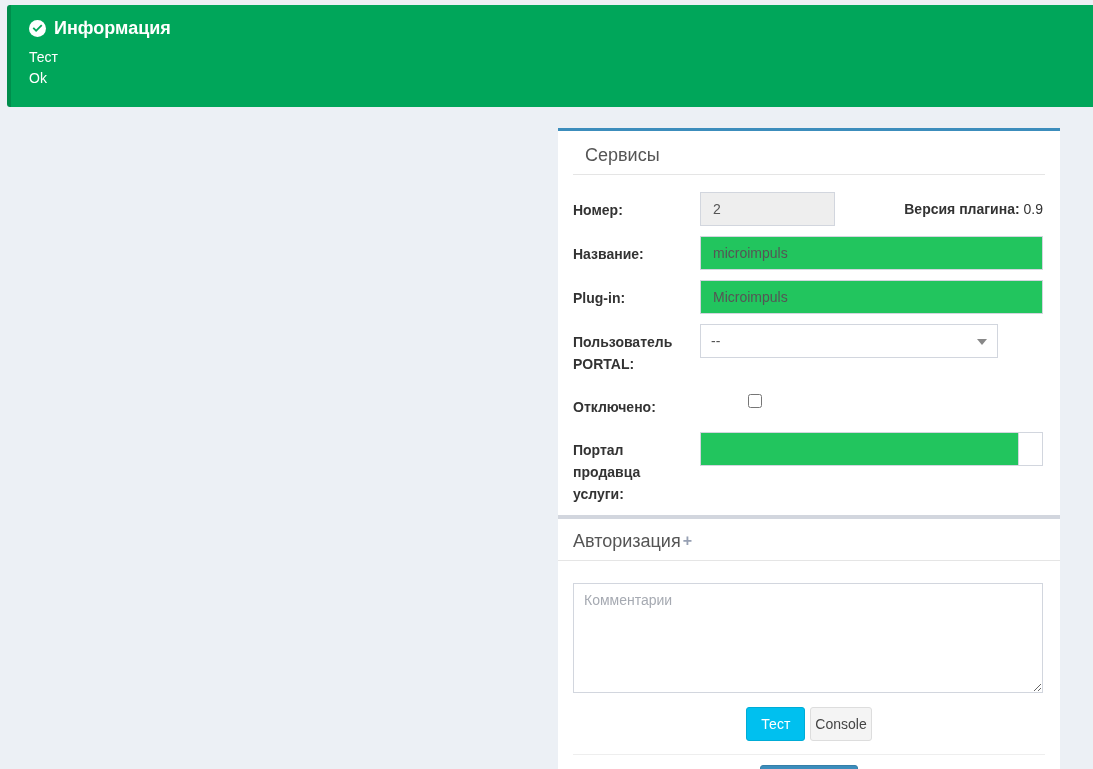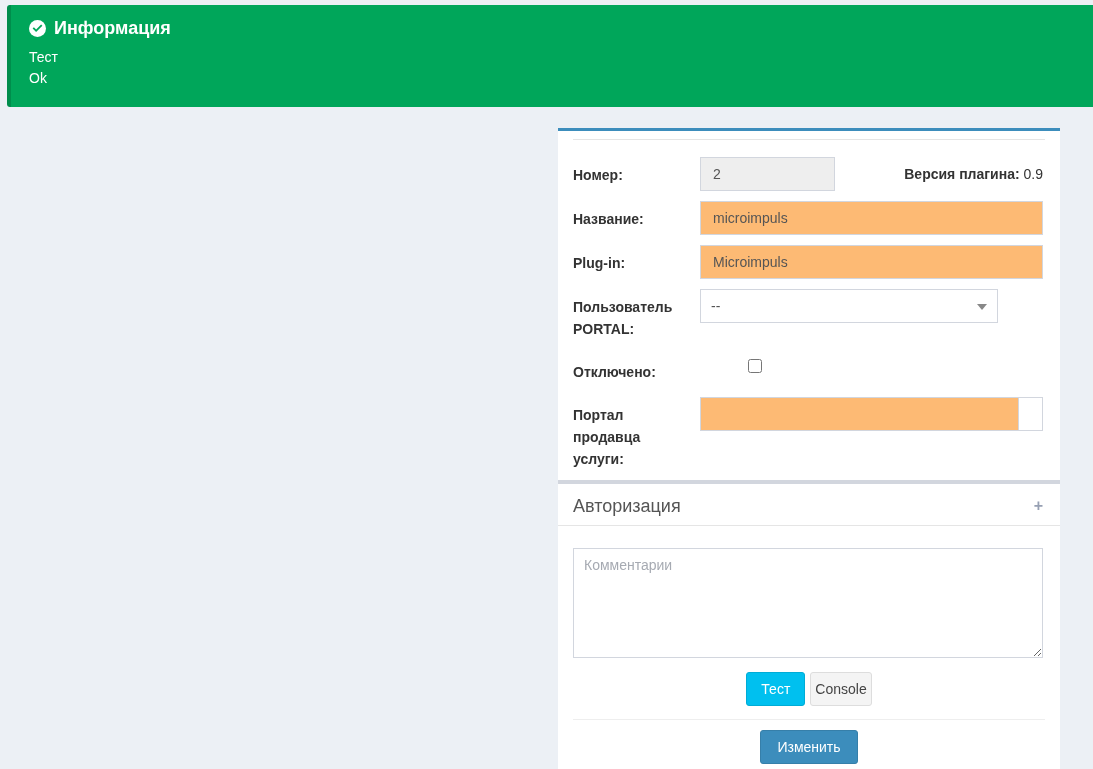--- a/index.html
+++ b/index.html
@@ -53,21 +53,21 @@
     width: 105px; min-width: 105px; 
     font-weight: bold; color: #333;
     padding-top: 7px; line-height: 22px;
   }
   .control-col { margin-left: 22px; width: 343px; }
   .txt-input {
     height: 34px; width: 100%;
     border: 1px solid #d2d6de; border-radius: 0;
     padding: 6px 12px; font-size: 14px; color: #555;
     font-family: "Liberation Sans", sans-serif;
-    background: #fdba74; outline: none;
+    background: #22c55e; outline: none;
   }
   .txt-input:disabled { background: #eee; color: #555; }
   .row-number { display: flex; align-items: flex-start; }
   .num-input { width: 135px; }
   .version {
     flex: 1; text-align: right; padding-top: 7px; line-height: 20px;
     white-space: nowrap;
   }
   .version b { font-weight: bold; }
   .select-box {
@@ -94,21 +94,21 @@
     width: 25px; height: 34px; margin-left: -1px;
     border: 1px solid #d2d6de; background: #fff;
     cursor: pointer; padding: 0;
   }
 
   
   .section-gap { height: 4px; background: #d2d6de; margin-top: 9px; }
 
   
   .auth-header {
-    display: flex; justify-content: space-between; align-items: flex-start;
+    display: flex; align-items: flex-start;
     padding: 11px 15px 0 15px;
   }
   .auth-title { font-size: 18px; color: #555; line-height: 22px; }
   .auth-toggle {
     background: none; border: none; cursor: pointer;
     color: #97a0b3; font-size: 16px; font-weight: bold;
     padding: 4px 2px; line-height: 14px;
     font-family: "Liberation Sans", sans-serif;
   }
 
@@ -148,20 +148,21 @@
     </span>
     <span>Информация</span>
   </div>
   <div class="alert-line">Тест</div>
   <div class="alert-line">Ok</div>
 </div>
 
 <div class="panel">
 
   <div class="section-pad">
+    <div class="panel-title">Сервисы</div>
     <hr class="rule">
   </div>
 
   <div class="form-area">
 
     <div class="form-row">
       <label class="form-label">Номер:</label>
       <div class="control-col row-number">
         <input class="txt-input num-input" type="text" disabled="" value="2" style="">
         <div class="version">

